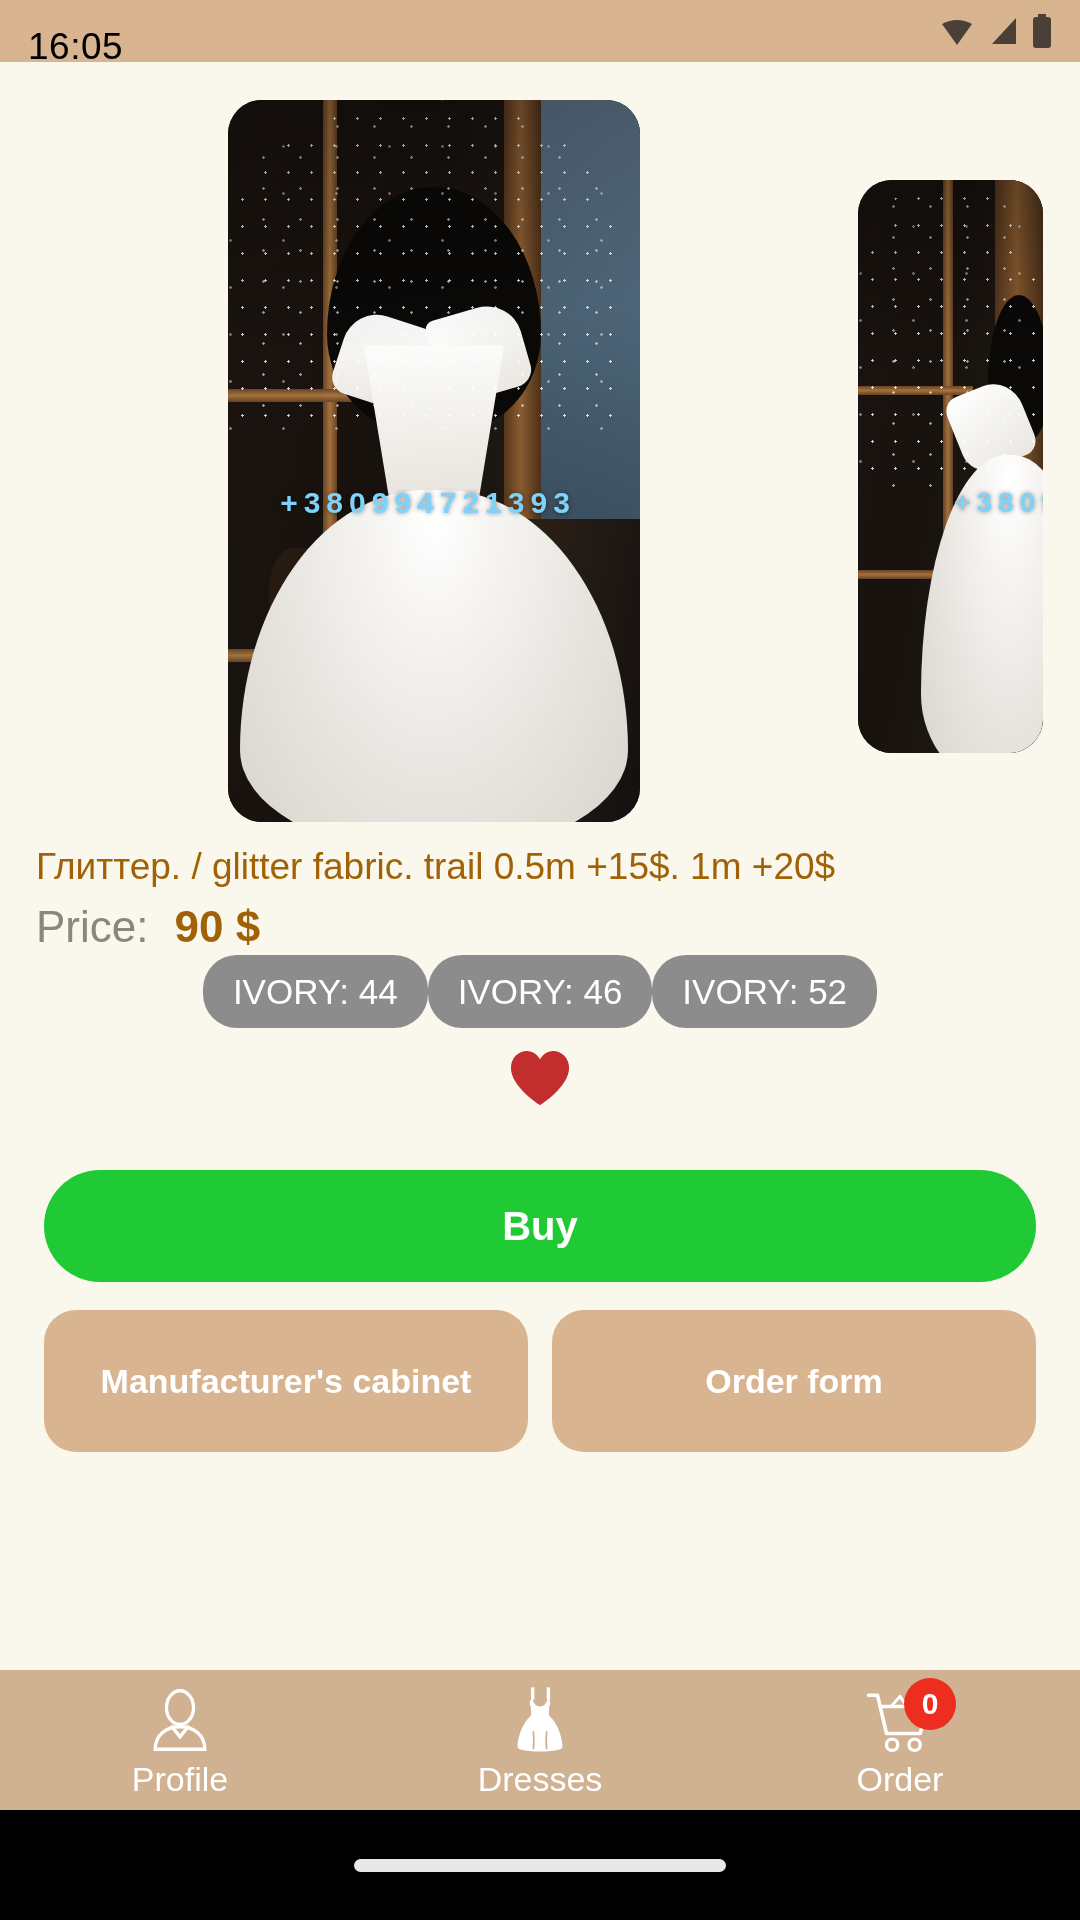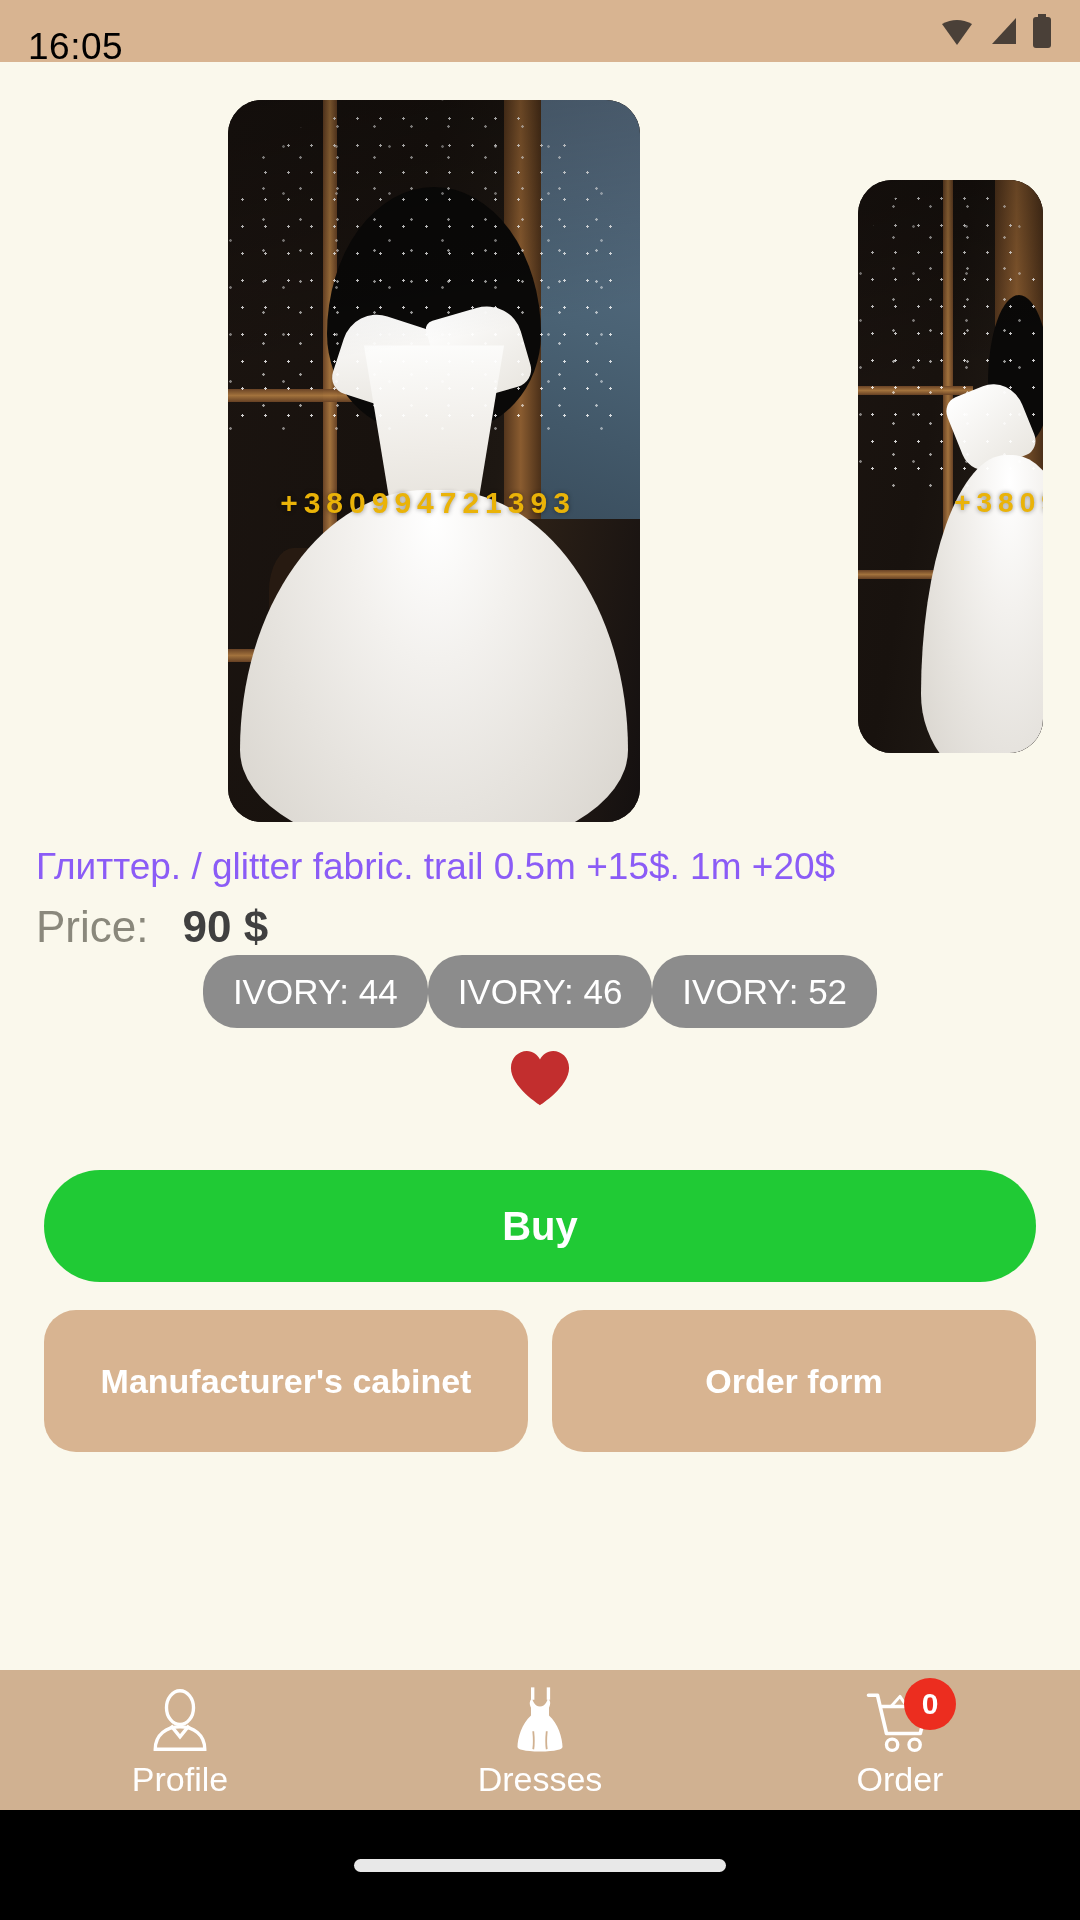--- a/index.html
+++ b/index.html
@@ -103,44 +103,44 @@
     background:linear-gradient(160deg,#ffffff,#e9e6e0);
   }
   .ph-shadow {
     position:absolute; inset:0;
     background:linear-gradient(170deg, rgba(0,0,0,.30) 0%, rgba(0,0,0,0) 35%);
     pointer-events:none;
   }
   .watermark {
     position:absolute; left:0; right:12px;
     text-align:center;
-    color:#eab308;
+    color:#7dd3fc;
     font-weight:bold;
     letter-spacing:6px;
     text-shadow:0 0 5px rgba(0,0,0,.45);
     white-space:nowrap;
   }
   .slide.main .watermark { top:53.5%; font-size:30px; }
   .slide.next .watermark {
     top:53.5%; font-size:28px; text-align:left; left:52%;
   }
 
   
   .desc {
     position:absolute; left:36px; top:846px;
     width:1010px;
-    font-size:37px; color:#8b5cf6;
+    font-size:37px; color:#a16207;
     white-space:nowrap;
   }
   .price-row {
     position:absolute; left:36px; top:902px;
-    display:flex; align-items:baseline; gap:34px;
+    display:flex; align-items:baseline; gap:26px;
     font-size:44px; color:#8a887c;
   }
-  .price-val { font-size:44px; font-weight:bold; color:#404040; }
+  .price-val { font-size:44px; font-weight:bold; color:#a16207; }
 
   
   .chips {
     position:absolute; top:955px; left:0; width:1080px;
     display:flex; justify-content:center; 
   }
   .chip {
     background:#8c8c8c;
     color:#ffffff;
     border-radius:34px;

